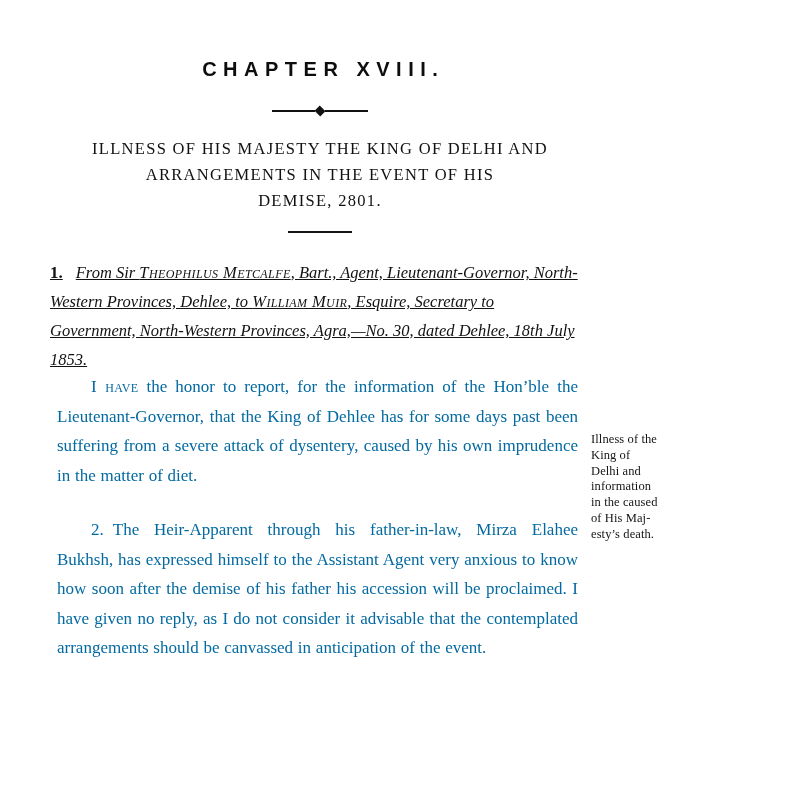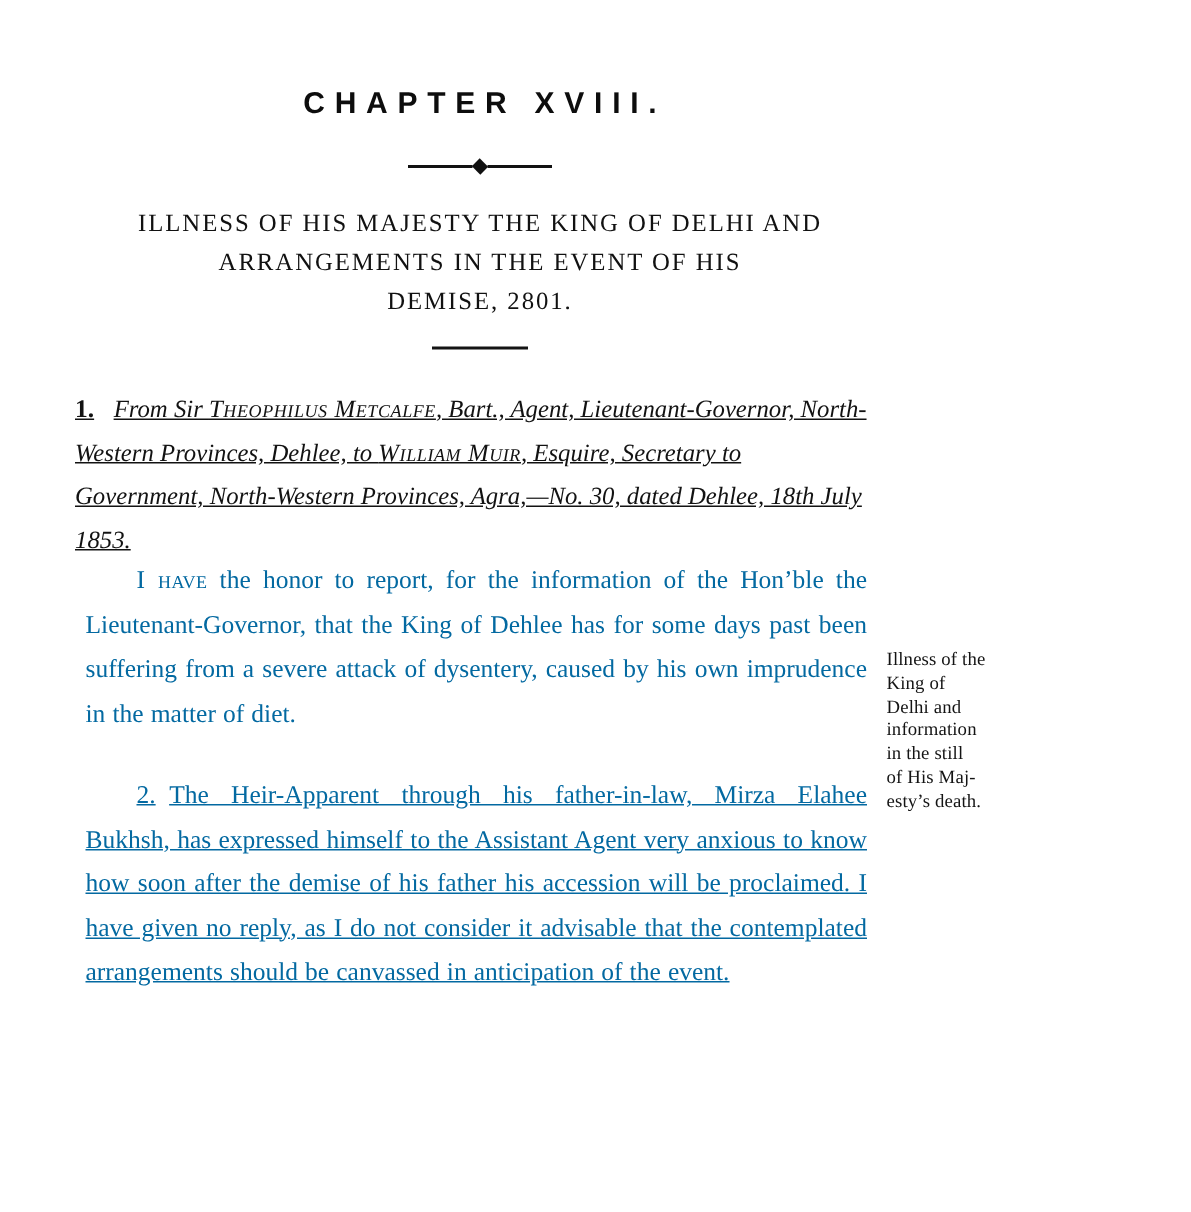--- a/index.html
+++ b/index.html
@@ -119,21 +119,21 @@
   }
   p.para {
     margin: 0 0 25px 0;
     font-size: 17px;
     line-height: 29.5px;
     text-align: justify;
     text-indent: 34px;
     color: #0369a1;
     word-spacing: 0.5px;
   }
-  p.para:last-child { margin-bottom: 0; text-decoration: underline; }
+  p.para:last-child { margin-bottom: 0; }
   p.para .sc-open {
     font-variant: small-caps;
     letter-spacing: 0.3px;
   }
   p.para .pnum {
     font-weight: normal;
     margin-right: 9px;
   }
 
   
@@ -181,18 +181,18 @@
 
 
     <p class="para"><span class="pnum">2.</span><span>The Heir-Apparent through his father-in-law, Mirza Elahee Bukhsh, has expressed himself to the Assistant Agent very anxious to know how soon after the demise of his father his accession will be proclaimed.  I have given no reply, as I do not consider it advisable that the contemplated arrangements should be canvassed in anticipation of the event.</span></p>
   </div>
 
   <div class="side-note">
     <div>Illness of the</div>
     <div>King of</div>
     <div>Delhi and</div>
     <div>information</div>
-    <div>in the still</div>
+    <div>in the caused</div>
     <div>of His Maj-</div>
     <div>esty’s death.</div>
   </div>
 
 </div>
 
 </body></html>

